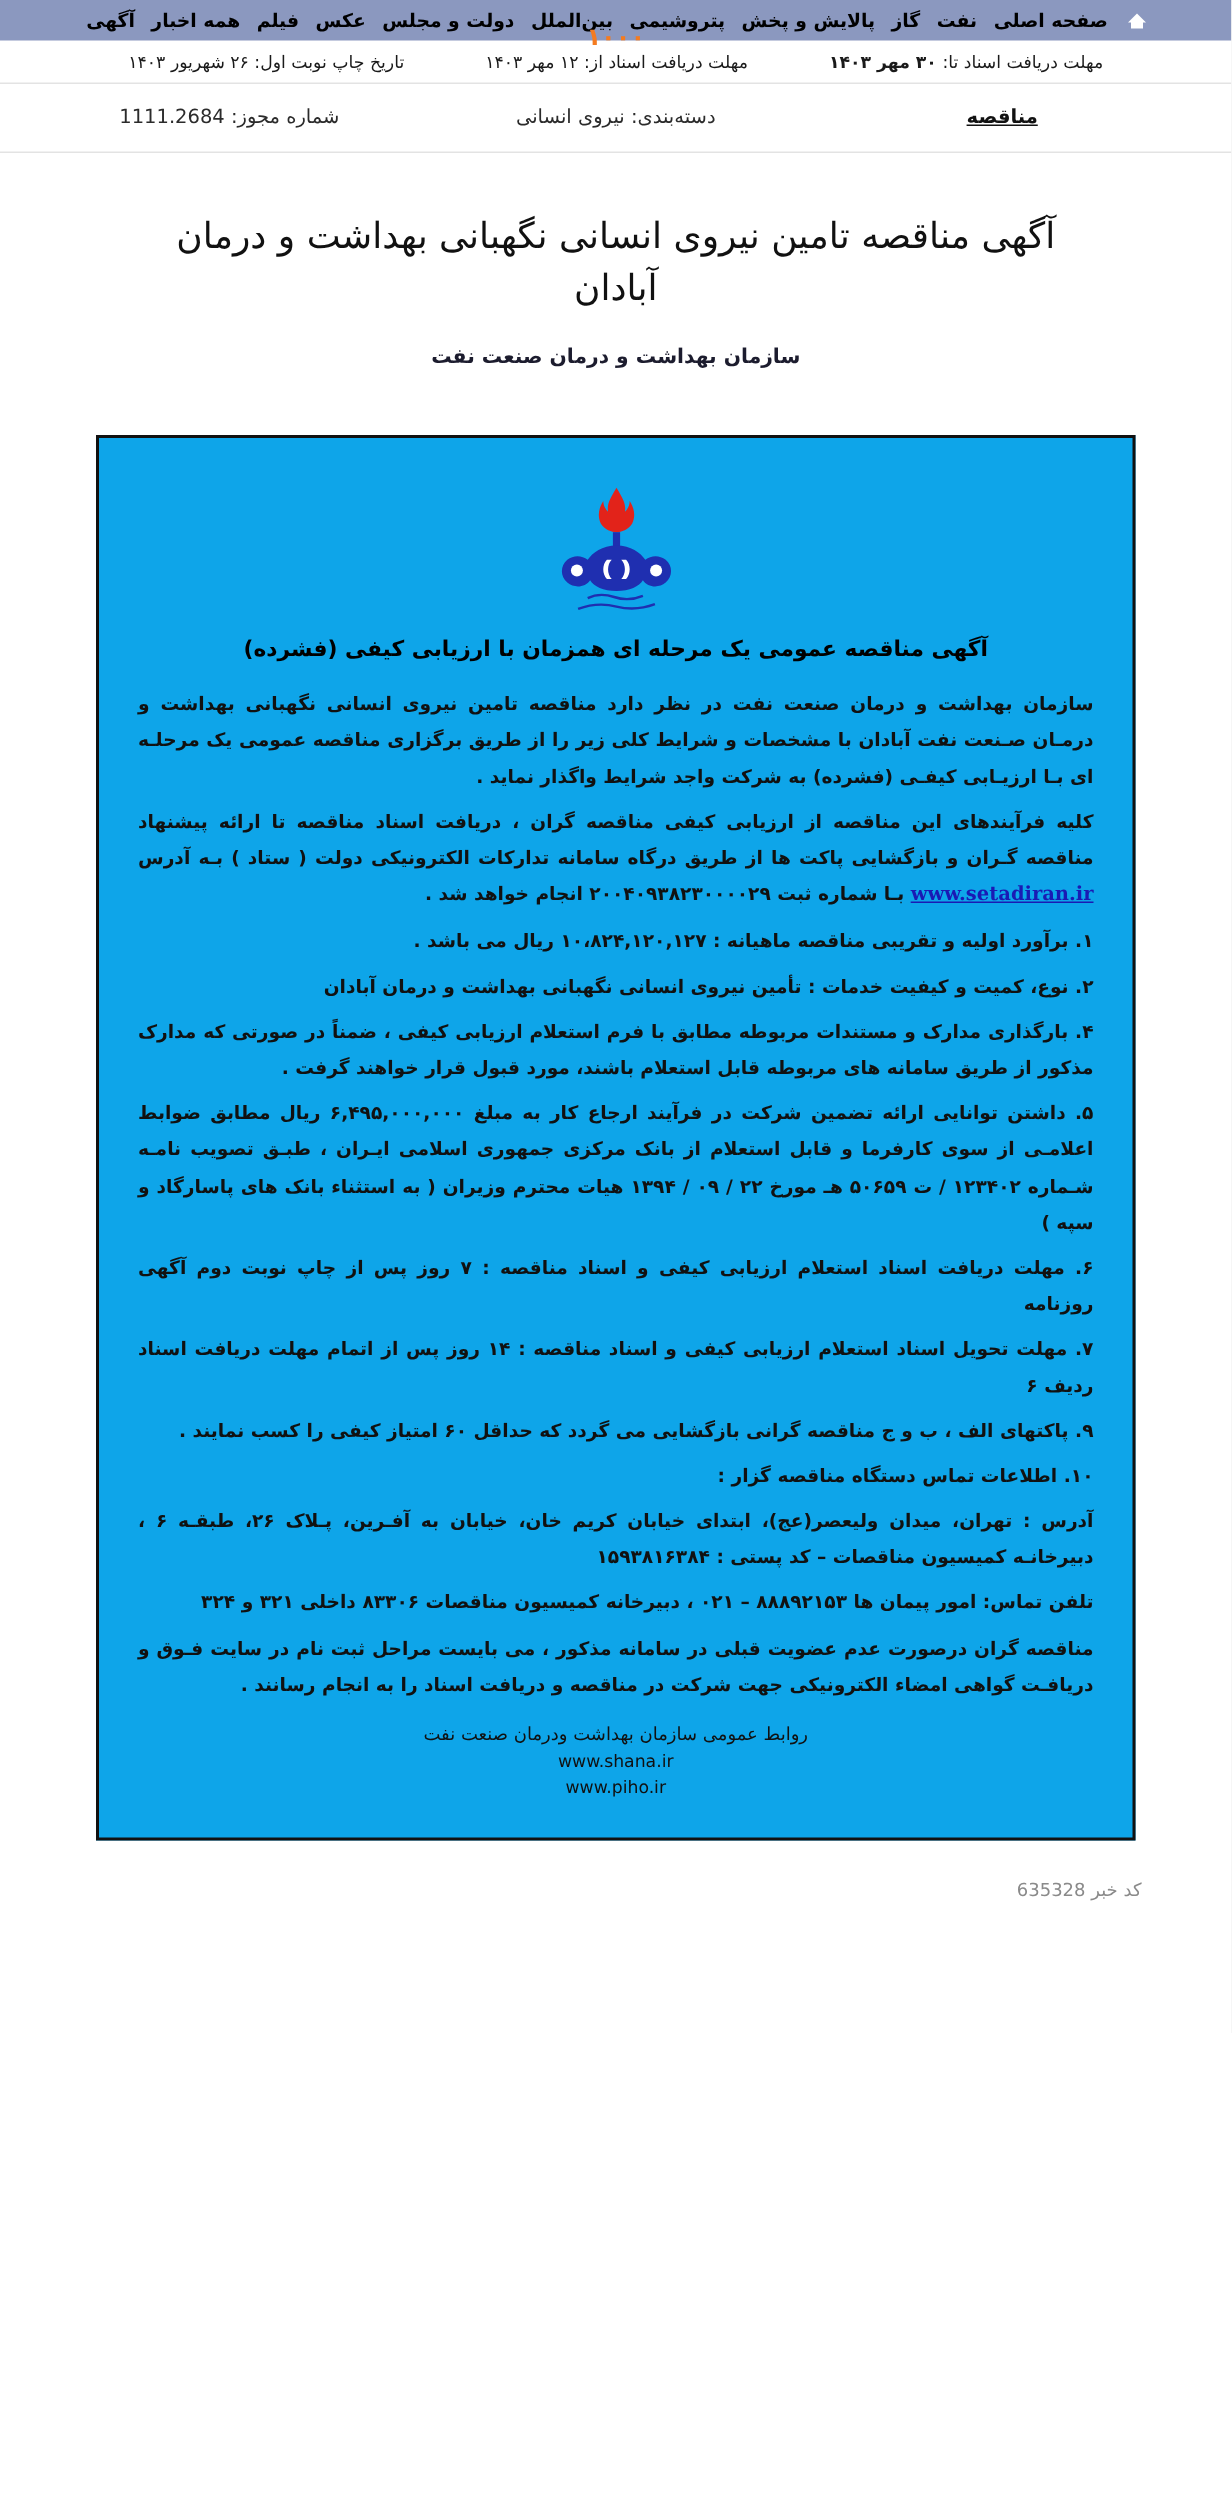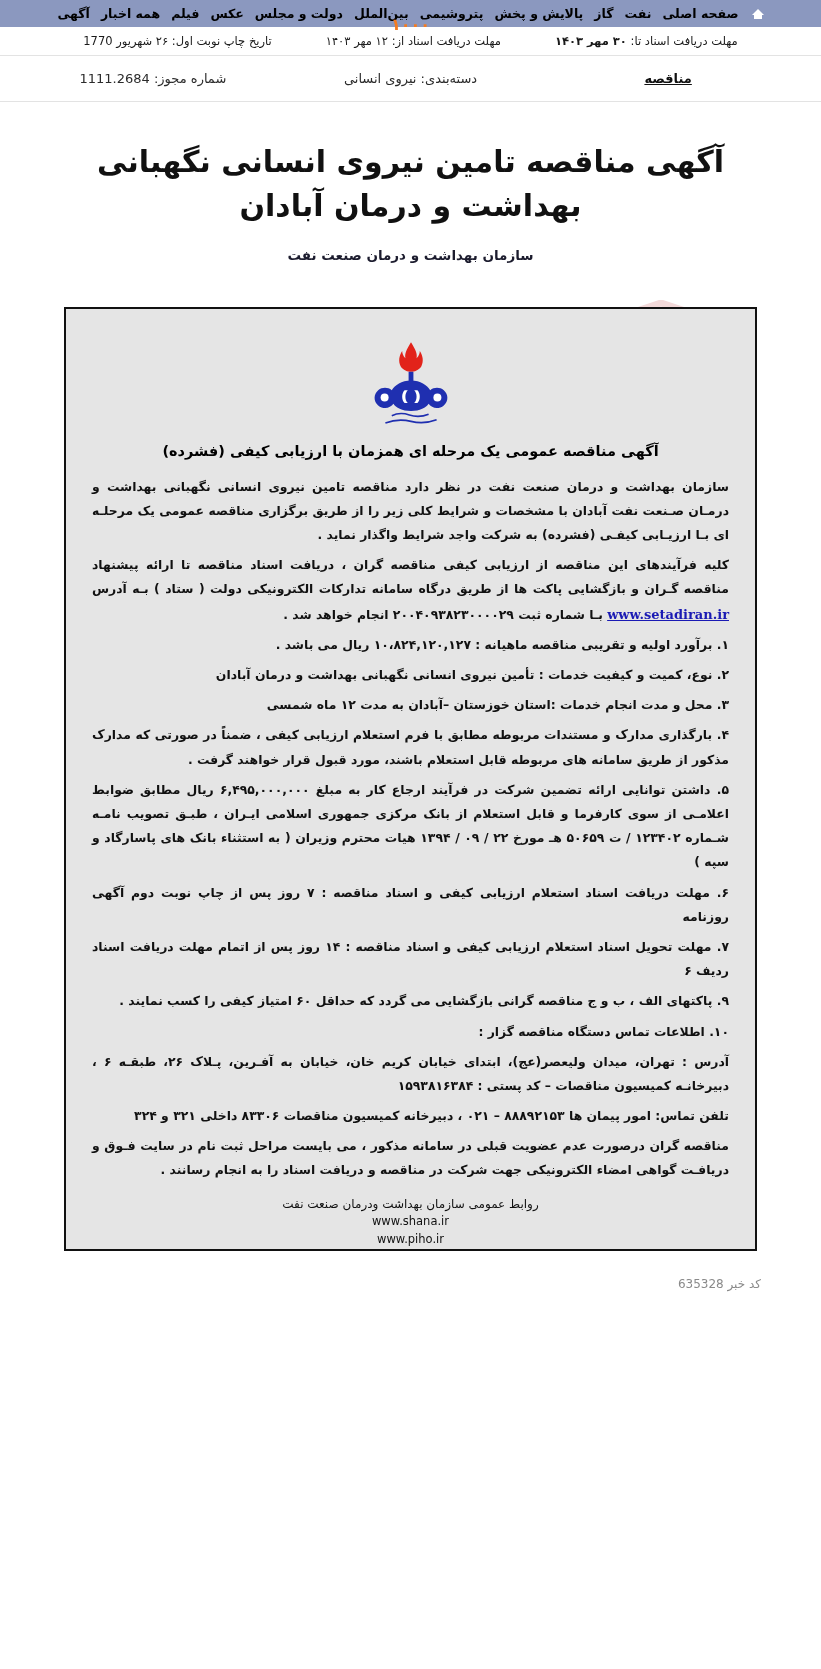--- a/index.html
+++ b/index.html
@@ -117,23 +117,23 @@
   .metarow .m-lic { width: 33%; text-align: center; }
 
   
   .titleblock {
     padding: 38px 95px 0 95px;
     text-align: center;
     direction: rtl;
   }
   h1.doc-title {
     margin: 0;
-    font-size: 30px;
+    font-size: 24px;
     line-height: 1.45;
-    font-weight: bold;
+    font-weight: normal;
     color: #111111;
     letter-spacing: -0.2px;
   }
   .org-sub {
     margin-top: 20px;
     font-size: 13.5px;
     font-weight: bold;
     color: #1c1c2e;
     direction: rtl;
   }
@@ -165,22 +165,22 @@
     direction: ltr;
     font-family: "DejaVu Sans", "Liberation Sans", sans-serif;
   }
   .wm-text .dark { color: #efcdcd; }
 
   
   .notice {
     margin: 0 64px;
     margin-top: 44px;
     border: 2px solid #111111;
-    background: #e5e5e5;
-    padding: 20px 26px 0 26px;
+    background: #0ea5e9;
+    padding: 20px 26px 24px 26px;
     direction: rtl;
     position: relative;
   }
   .logo-wrap {
     display: flex;
     justify-content: center;
     margin: 10px 0 14px 0;
   }
   .nioc-logo { width: 96px; }
   .notice-heading {
@@ -260,21 +260,21 @@
     <span>
       <span>مهلت دریافت اسناد تا:</span>
       <b>۳۰ مهر ۱۴۰۳</b>
     </span>
     <span>
       <span>مهلت دریافت اسناد از:</span>
       <span>۱۲ مهر ۱۴۰۳</span>
     </span>
     <span>
       <span>تاریخ چاپ نوبت اول:</span>
-      <span>۲۶ شهریور 1770</span>
+      <span>۲۶ شهریور ۱۴۰۳</span>
     </span>
   </div>
 
   <div class="metarow">
     <div class="m-type">مناقصه</div>
     <div class="m-cat">دسته‌بندی: نیروی انسانی</div>
     <div class="m-lic">شماره مجوز: 1111.2684</div>
   </div>
 
   <div class="titleblock">
@@ -331,24 +331,20 @@
       <span>برآورد اولیه و تقریبی مناقصه ماهیانه :</span>
       <span class="amount">۱۰،۸۲۴,۱۲۰,۱۲۷ ریال</span>
       <span>می باشد .</span>
     </p>
 
     <p class="ntext">
       <span>۲.</span>
       <span>نوع، کمیت و کیفیت خدمات : تأمین نیروی انسانی نگهبانی  بهداشت و درمان آبادان</span>
     </p>
 
-    <p class="ntext">
-      <span>۳.</span>
-      <span>محل و مدت انجام خدمات :استان خوزستان –آبادان   به مدت ۱۲ ماه شمسی</span>
-    </p>
 
     <p class="ntext">
       <span>۴.</span>
       <span>بارگذاری مدارک و مستندات مربوطه مطابق با فرم استعلام ارزیابی کیفی ، ضمناً در صورتی که مدارک مذکور از طریق سامانه های مربوطه قابل استعلام باشند، مورد قبول قرار خواهند گرفت .</span>
     </p>
 
     <p class="ntext">
       <span>۵.</span>
       <span>داشتن توانایی ارائه تضمین شرکت در فرآیند ارجاع کار به مبلغ</span>
       <span class="amount">۶,۴۹۵,۰۰۰,۰۰۰</span>

